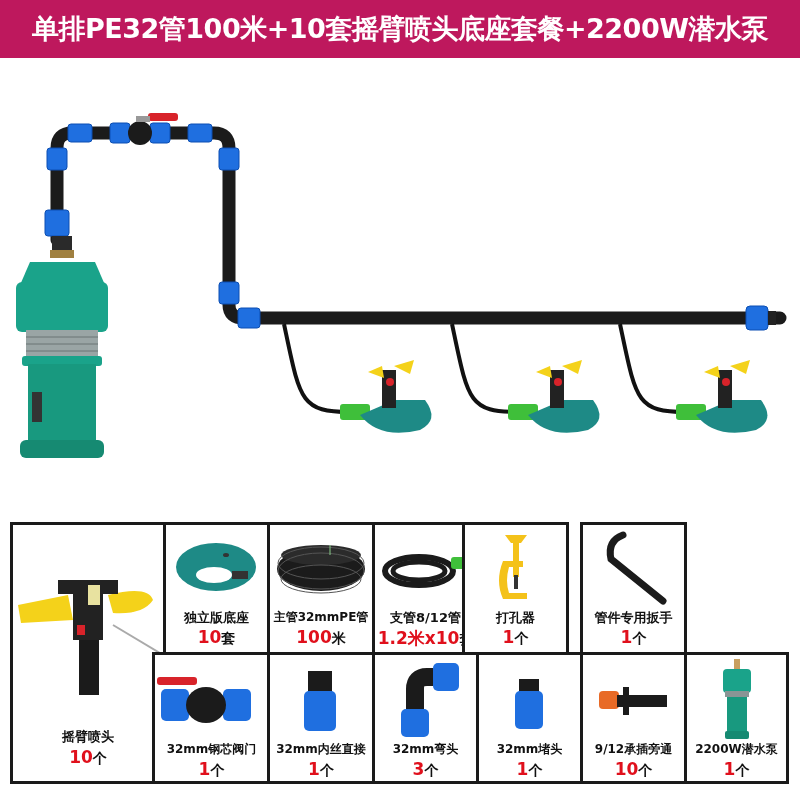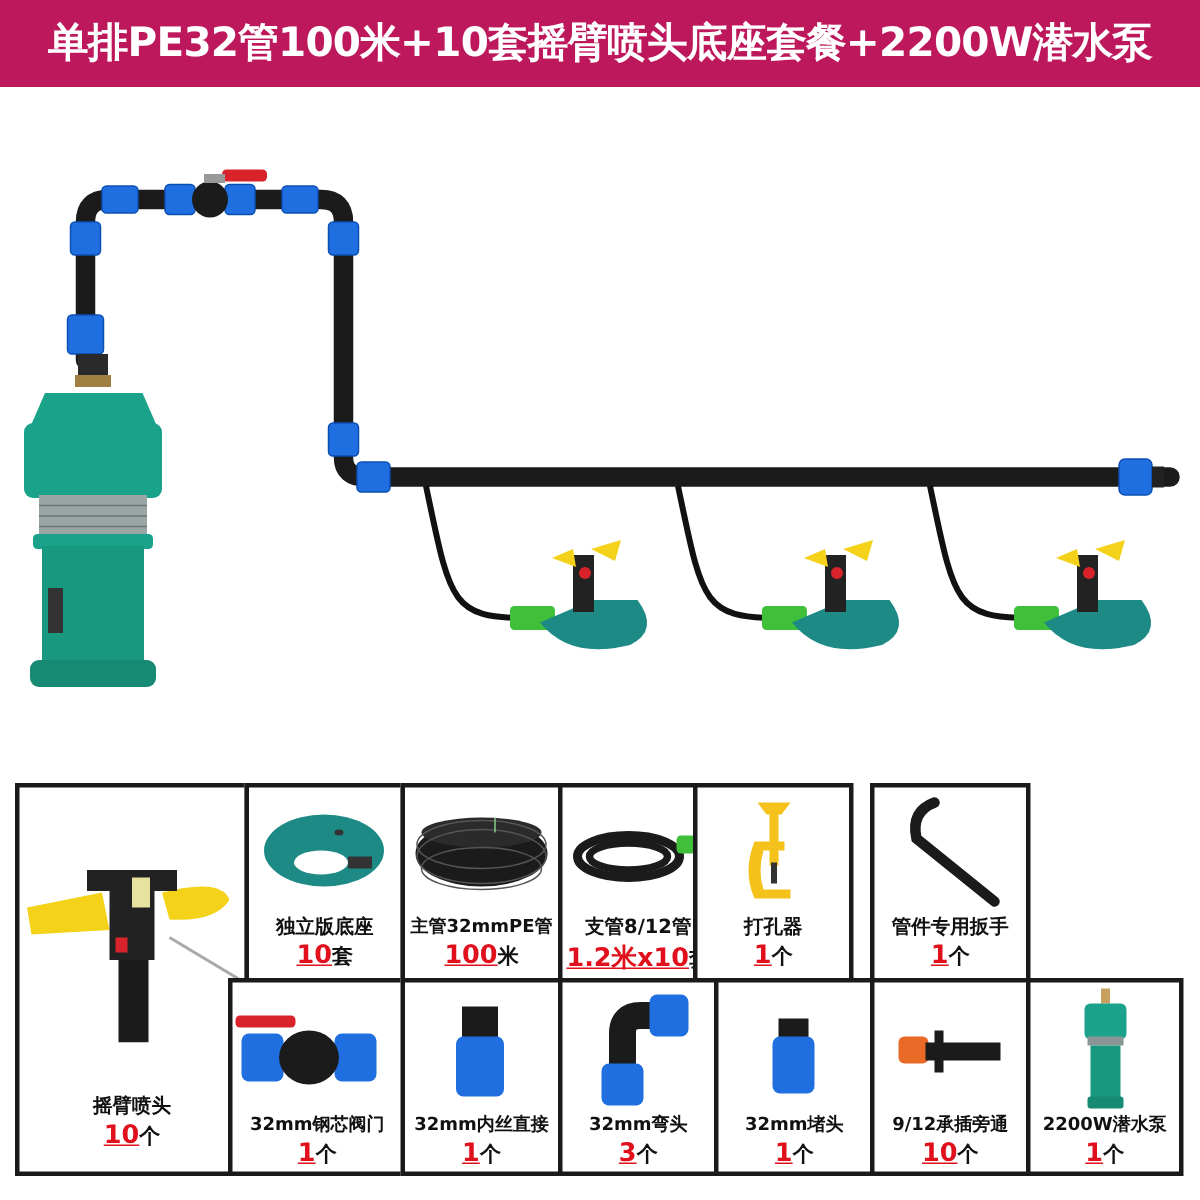--- a/index.html
+++ b/index.html
@@ -3,21 +3,21 @@
 <meta charset="utf-8">
 <style>
   * { box-sizing: border-box; margin: 0; padding: 0; }
   body { width: 800px; height: 800px; background: #ffffff; position: relative; overflow: hidden; font-family: "DejaVu Sans", "Liberation Sans", sans-serif; }
   .banner { position: absolute; left: 0; top: 0; width: 800px; height: 58px; background: #be185d; color: #fff; font-weight: bold; font-size: 27px; line-height: 58px; text-align: center; letter-spacing: -0.5px; white-space: nowrap; }
   .scene { position: absolute; left: 0; top: 58px; width: 800px; height: 450px; }
   .grid { position: absolute; left: 10px; top: 522px; width: 779px; height: 262px; }
   .cell { position: absolute; border: 3px solid #1a1a1a; background: #fff; text-align: center; }
   .cell .label { position: absolute; left: 0; right: 0; font-size: 13px; color: #111; font-weight: bold; white-space: nowrap; }
   .cell .qty { position: absolute; left: 0; right: 0; font-size: 14px; color: #111; font-weight: bold; white-space: nowrap; }
-  .qty .num { color: #e0101c; font-size: 17px; text-decoration: underline; }
+  .qty .num { color: #e0101c; font-size: 17px; }
   .cell svg { position: absolute; left: 0; top: 0; }
 </style>
 </head>
 <body>
 
 <div class="banner">单排PE32管100米+10套摇臂喷头底座套餐+2200W潜水泵</div>
 
 <div class="scene">
   <svg width="800" height="450" viewBox="0 58 800 450">
 

